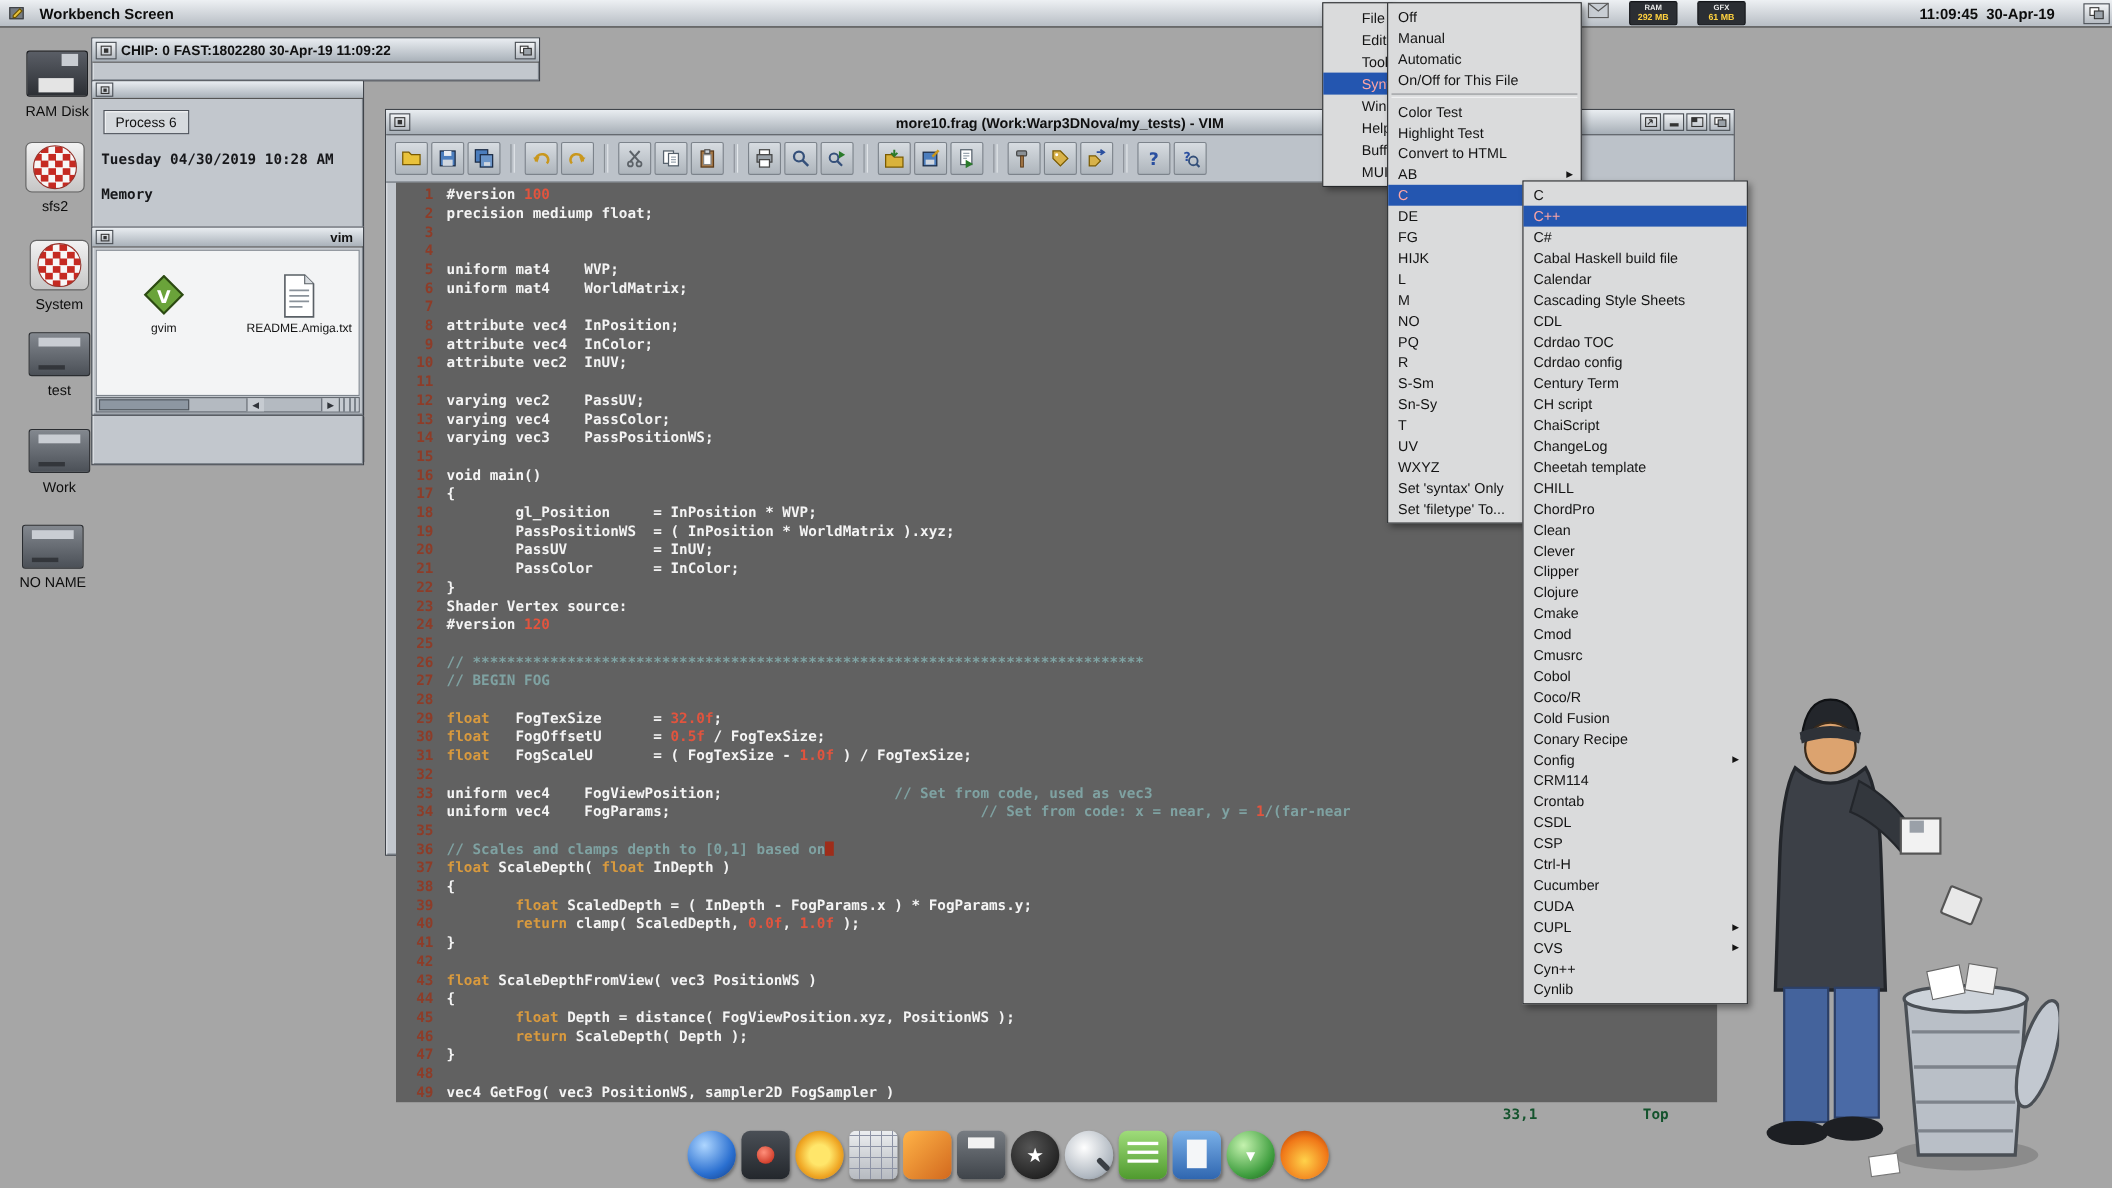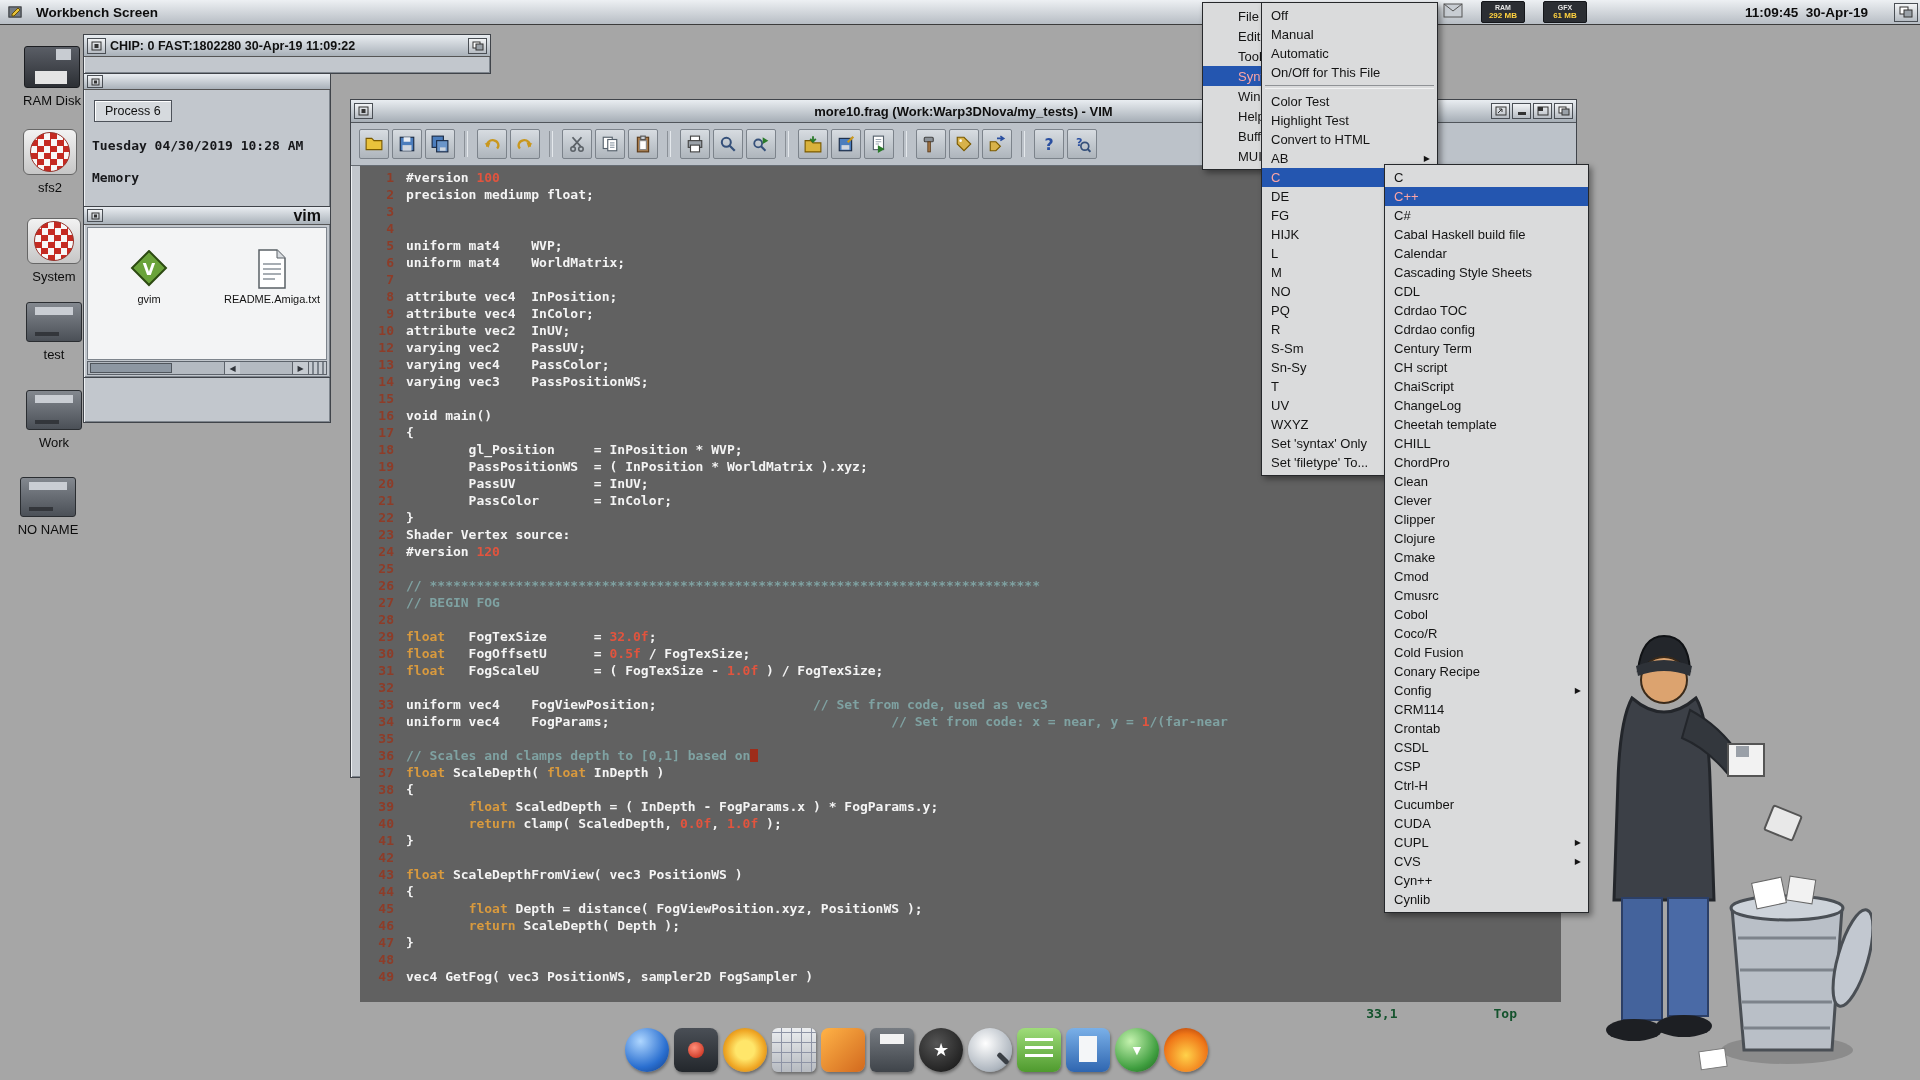--- a/index.html
+++ b/index.html
@@ -62,21 +62,21 @@
   
   .console-frag{position:absolute;left:83px;top:379px;width:248px;height:41px;background:#0b0b0c;
                 border:1px solid #34373c;z-index:2;box-sizing:border-box;}
   .console-frag .dash{position:absolute;left:8px;top:7px;width:15px;height:3px;background:#e8e8e8;}
   .console-frag .dots{position:absolute;left:6px;bottom:7px;width:150px;height:2px;
       background:repeating-linear-gradient(90deg,#dadada 0 4px,transparent 4px 8px);}
 
   
   .files-win{left:83px;top:206px;width:248px;height:172px;z-index:4;}
   .files-win .wtbar{height:18px;}
-  .files-win .wtitle{margin-left:auto;padding-right:6px;font-size:16px;}
+  .files-win .wtitle{margin-left:auto;padding-right:6px;font-size:12px;}
   .files-body{position:absolute;left:3px;right:3px;top:20px;bottom:17px;background:#f3f4f5;
               border:1px solid #7d848c;}
   .fw-icon{position:absolute;display:flex;flex-direction:column;align-items:center;gap:3px;}
   .fw-label{font-size:11px;color:#131313;white-space:nowrap;}
   .fw-hscroll{position:absolute;left:3px;right:3px;bottom:2px;height:14px;background:#b4bac1;
               border:1px solid #5d636b;display:flex;align-items:stretch;box-sizing:border-box;}
   .fw-knob{width:80px;margin:1px 0 1px 2px;background:#8d97a2;border:1px solid #4f555c;}
   .fw-arr{margin-left:auto;width:15px;border-left:1px solid #5d636b;display:flex;align-items:center;
           justify-content:center;font-size:8px;color:#30343a;background:#c6cbd1;}
   .fw-grip{width:17px;border-left:1px solid #5d636b;background:repeating-linear-gradient(90deg,#c6cbd1 0 3px,#7b828a 3px 5px);}
@@ -431,20 +431,21 @@
         <div class="cl"><span class="ln">1</span><span class="ct"><span class="s-w">#version </span><span class="s-n">100</span></span></div>
         <div class="cl"><span class="ln">2</span><span class="ct"><span class="s-w">precision mediump float;</span></span></div>
         <div class="cl"><span class="ln">3</span><span class="ct"></span></div>
         <div class="cl"><span class="ln">4</span><span class="ct"></span></div>
         <div class="cl"><span class="ln">5</span><span class="ct"><span class="s-w">uniform mat4    WVP;</span></span></div>
         <div class="cl"><span class="ln">6</span><span class="ct"><span class="s-w">uniform mat4    WorldMatrix;</span></span></div>
         <div class="cl"><span class="ln">7</span><span class="ct"></span></div>
         <div class="cl"><span class="ln">8</span><span class="ct"><span class="s-w">attribute vec4  InPosition;</span></span></div>
         <div class="cl"><span class="ln">9</span><span class="ct"><span class="s-w">attribute vec4  InColor;</span></span></div>
         <div class="cl"><span class="ln">10</span><span class="ct"><span class="s-w">attribute vec2  InUV;</span></span></div>
+        <div class="cl"><span class="ln">11</span><span class="ct"></span></div>
         <div class="cl"><span class="ln">12</span><span class="ct"><span class="s-w">varying vec2    PassUV;</span></span></div>
         <div class="cl"><span class="ln">13</span><span class="ct"><span class="s-w">varying vec4    PassColor;</span></span></div>
         <div class="cl"><span class="ln">14</span><span class="ct"><span class="s-w">varying vec3    PassPositionWS;</span></span></div>
         <div class="cl"><span class="ln">15</span><span class="ct"></span></div>
         <div class="cl"><span class="ln">16</span><span class="ct"><span class="s-w">void main()</span></span></div>
         <div class="cl"><span class="ln">17</span><span class="ct"><span class="s-w">{</span></span></div>
         <div class="cl"><span class="ln">18</span><span class="ct"><span class="s-w">        gl_Position     = InPosition * WVP;</span></span></div>
         <div class="cl"><span class="ln">19</span><span class="ct"><span class="s-w">        PassPositionWS  = ( InPosition * WorldMatrix ).xyz;</span></span></div>
         <div class="cl"><span class="ln">20</span><span class="ct"><span class="s-w">        PassUV          = InUV;</span></span></div>
         <div class="cl"><span class="ln">21</span><span class="ct"><span class="s-w">        PassColor       = InColor;</span></span></div>

